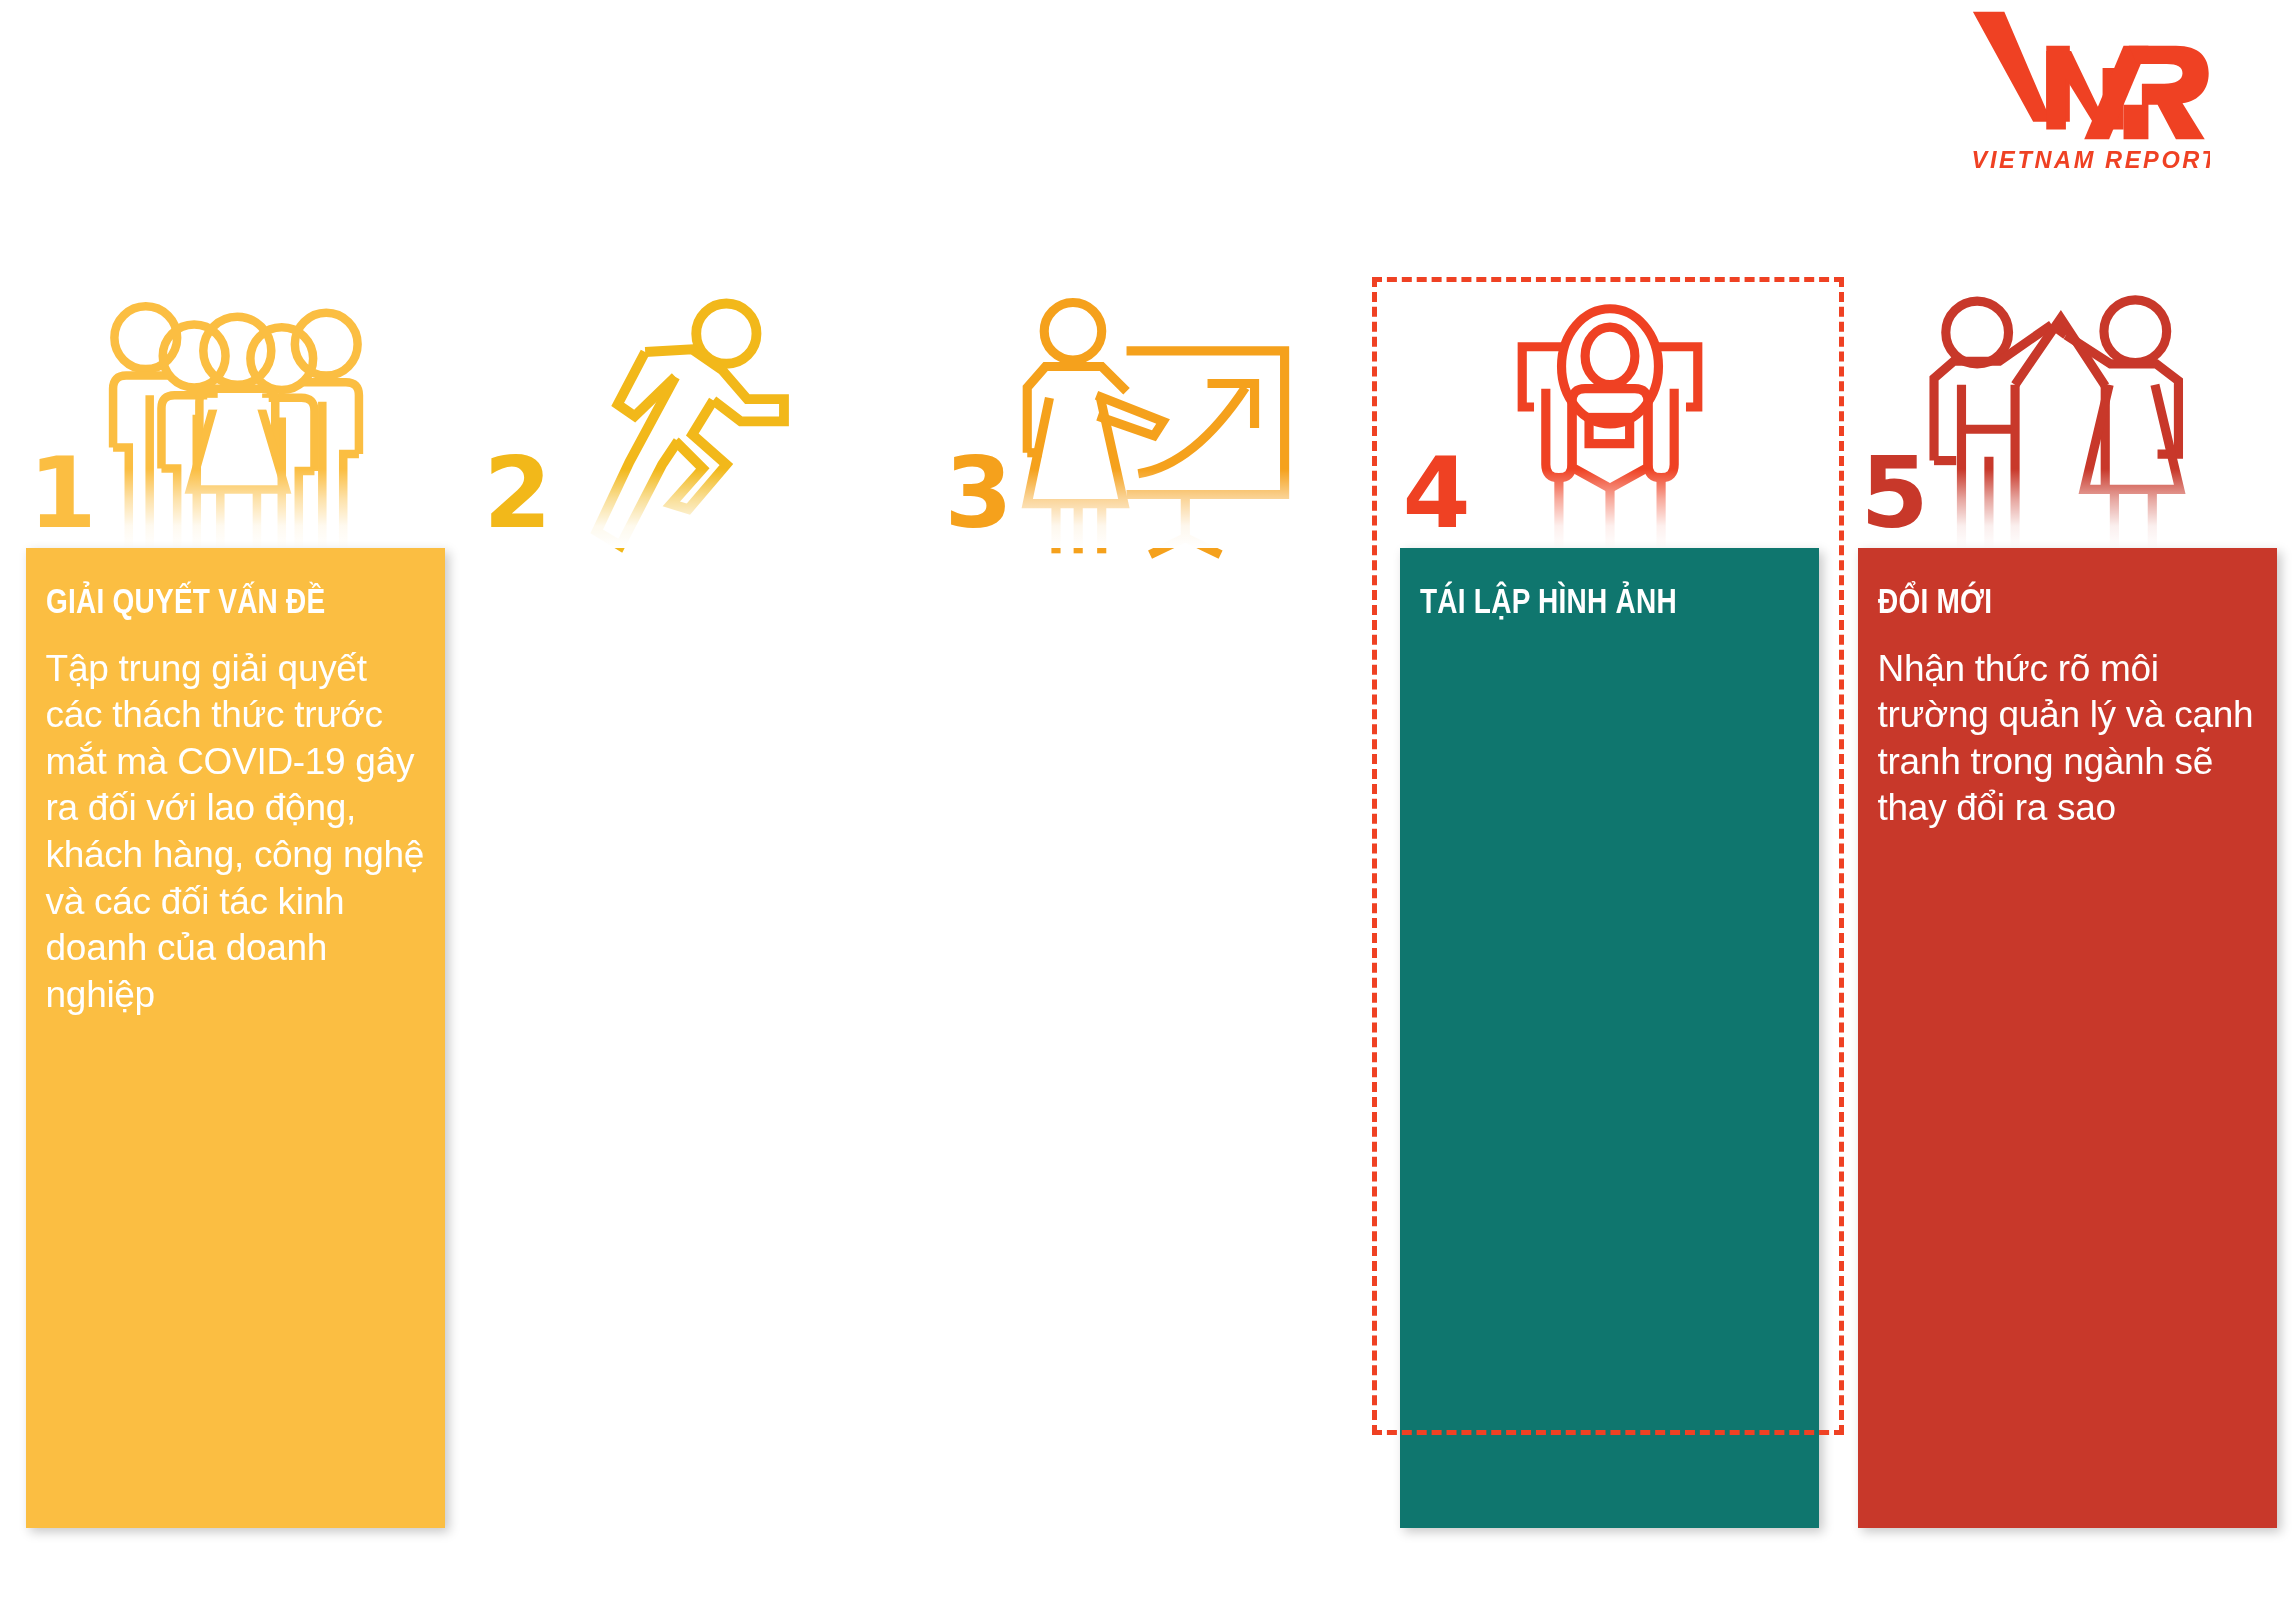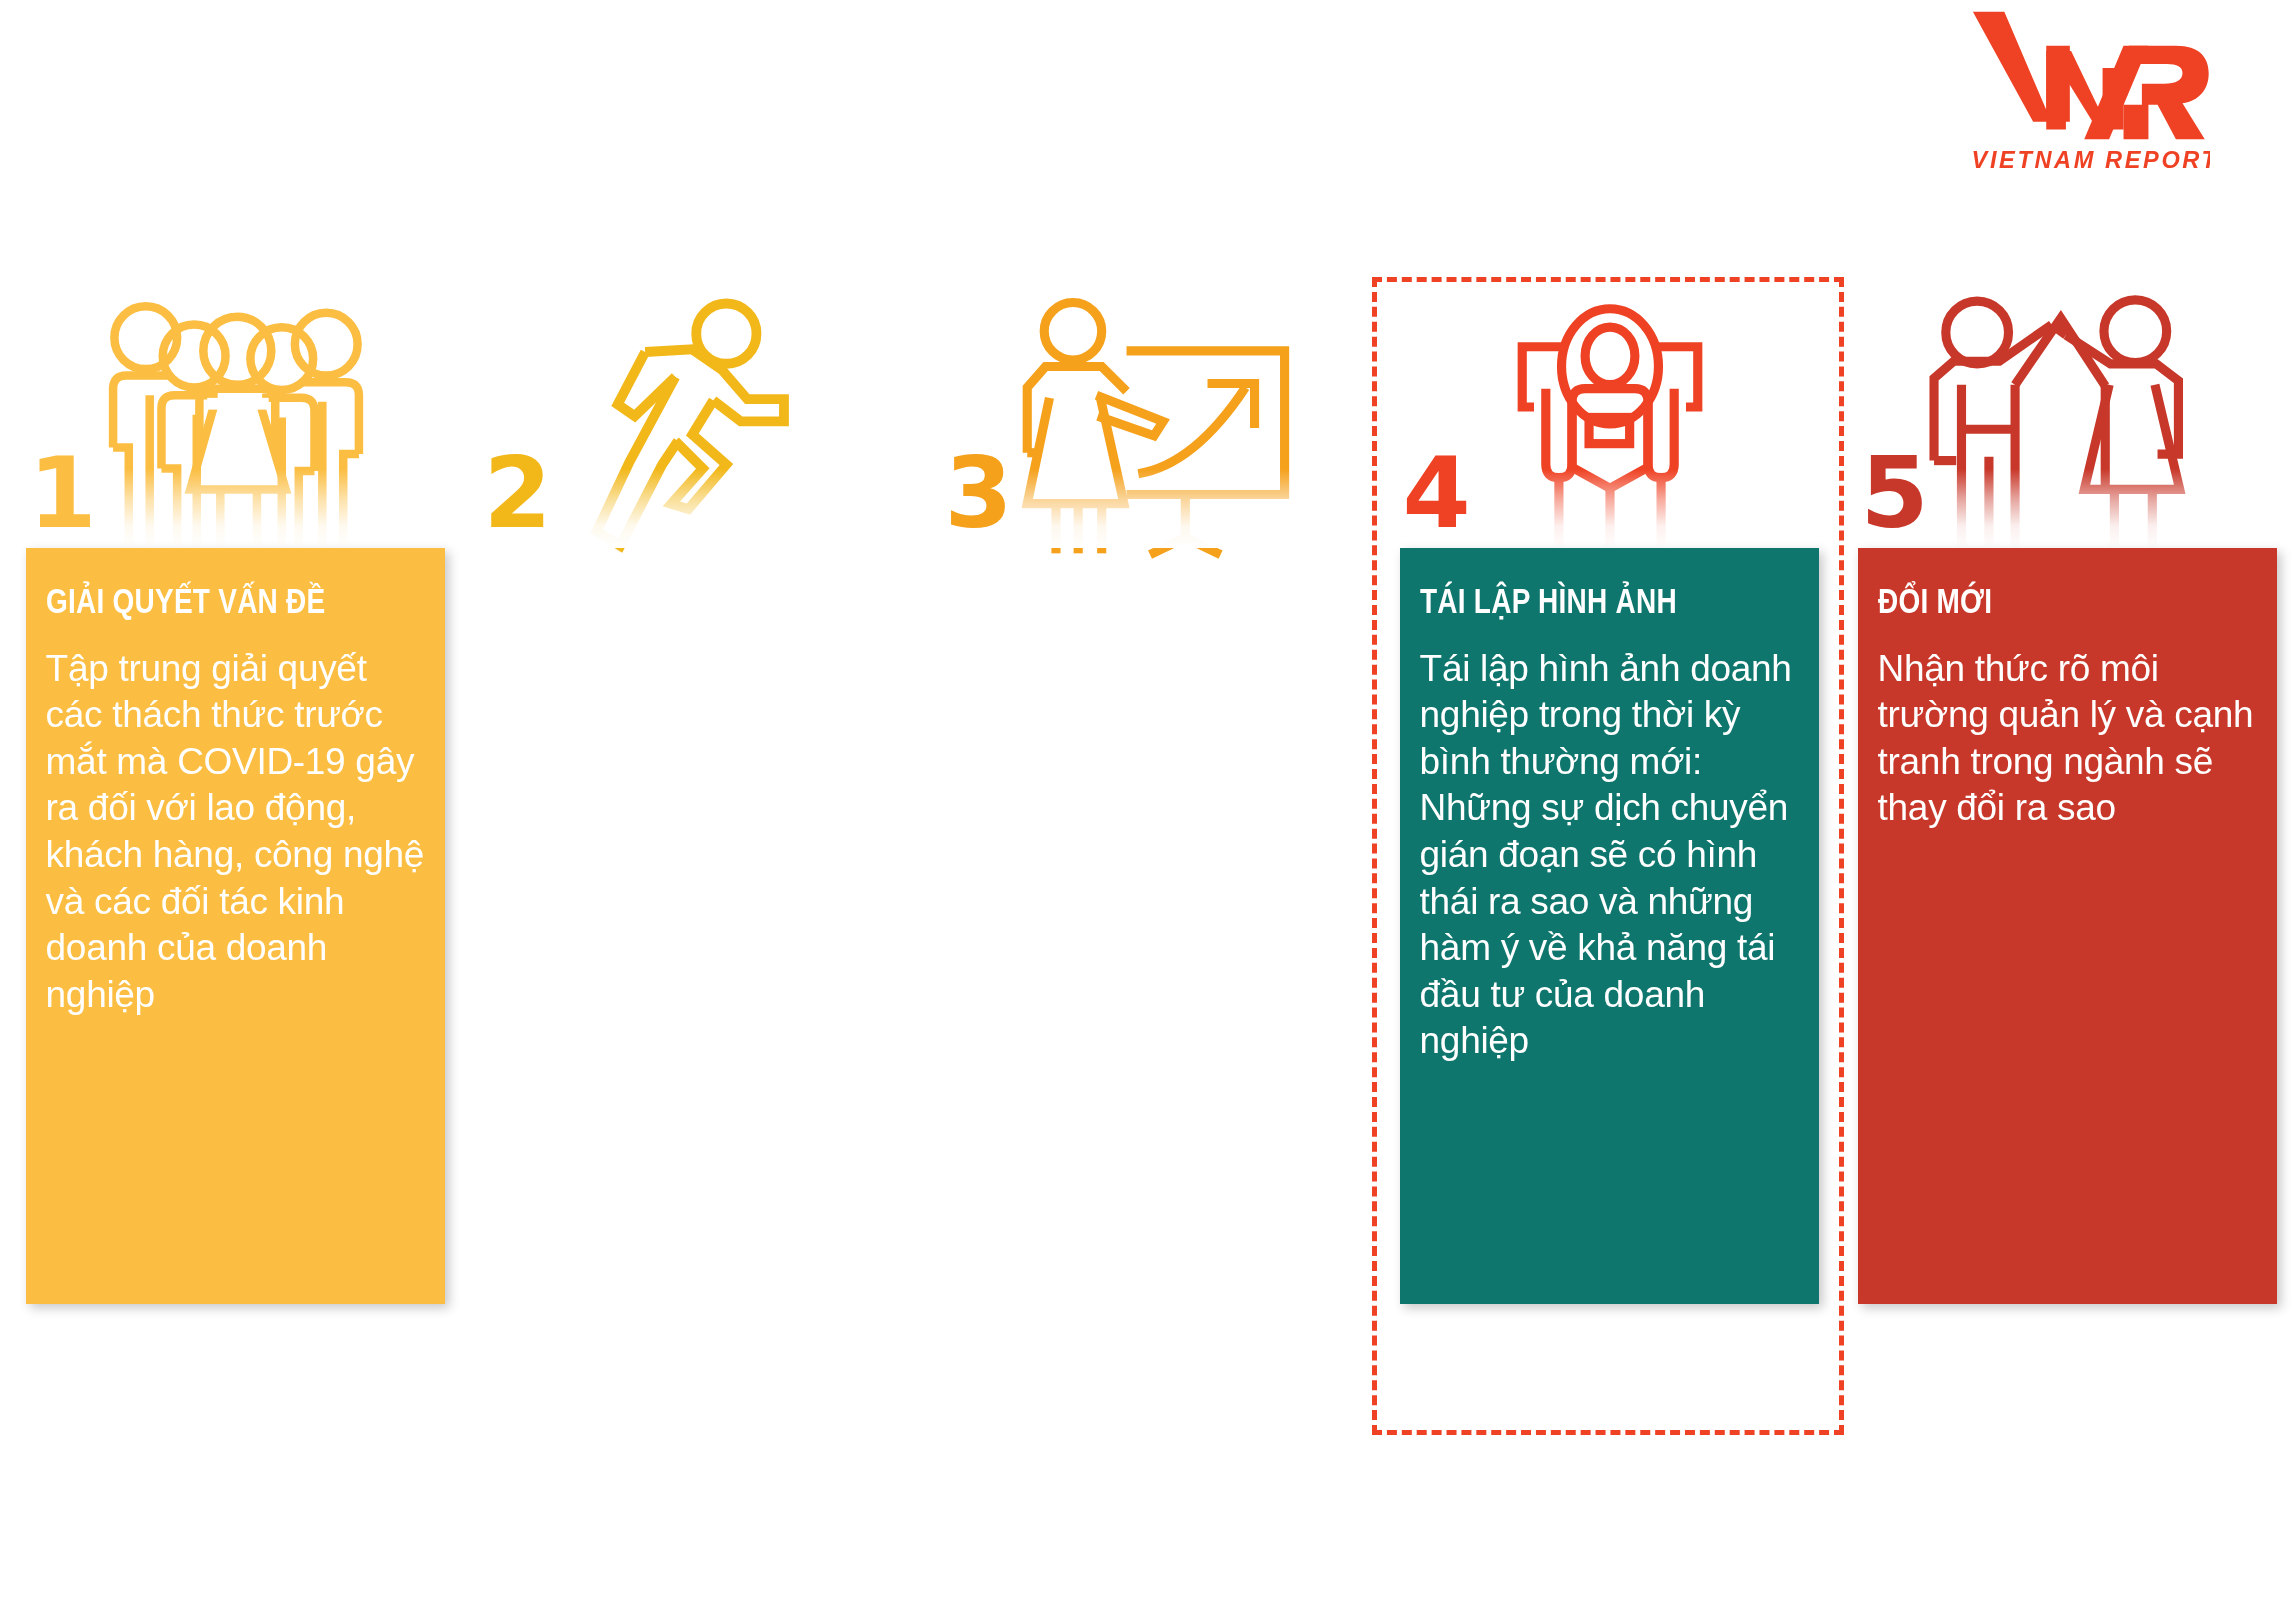--- a/index.html
+++ b/index.html
@@ -64,21 +64,21 @@
     font-size:98px;
     line-height:1;
     letter-spacing:-2.6px;
     z-index:4;
   }
 
   .card{
     position:absolute;
     left:0; top:273px;
     width:419px;
-    height:756px;
+    height:980px;
     box-shadow: 3.9px 3.9px 10.5px rgba(0,0,0,0.22);
     box-sizing:border-box;
     padding:35px 19.6px 13px 19.6px;
     z-index:5;
   }
 
   .card-title{
     color:#ffffff;
     font-family:"Liberation Sans Narrow","Liberation Sans", sans-serif;
     font-weight:bold;
@@ -243,21 +243,20 @@
           <path d="M102 282 L102 398"></path>
           <path d="M180 298 L180 398"></path>
           <path d="M258 282 L258 398"></path>
         </g>
       </svg>
       <div class="icon-mask"></div>
       <div class="step-num" style="color:#EF4123;">4</div>
     </div>
     <div class="card" style="background:#0f766e;">
       <div class="card-title">TÁI LẬP HÌNH ẢNH</div>
-      <div class="card-body">Tái lập hình ảnh doanh nghiệp trong thời kỳ bình thường mới: Những sự dịch chuyển gián đoạn sẽ có hình thái ra sao và những hàm ý về khả năng tái đầu tư của doanh nghiệp</div>
     </div>
   </div>
 
   <div class="col" style="left:1858px;">
     <div class="icon-zone">
       <svg width="281" height="262" viewBox="0 0 430 400">
         <g fill="none" stroke="#C8382A" stroke-width="14">
 
           <circle cx="76" cy="60" r="48"></circle>
           <path d="M10 256 L10 130 L40 104 L110 104 L190 48"></path>

